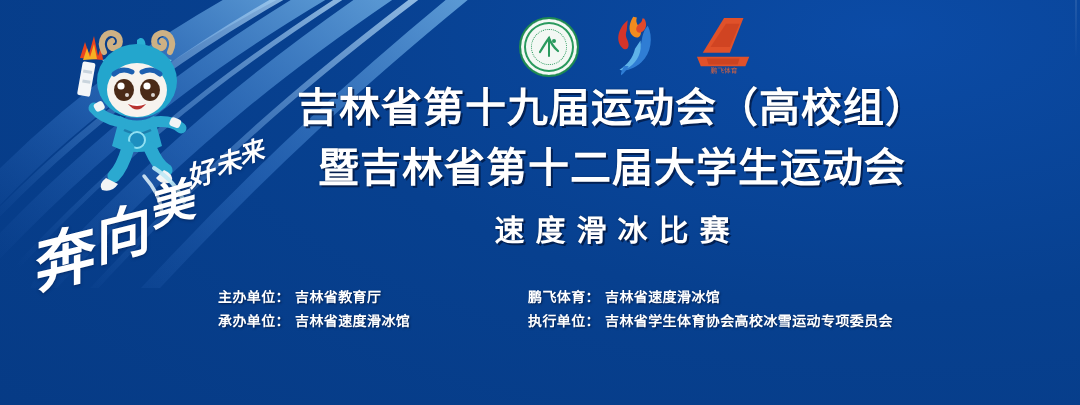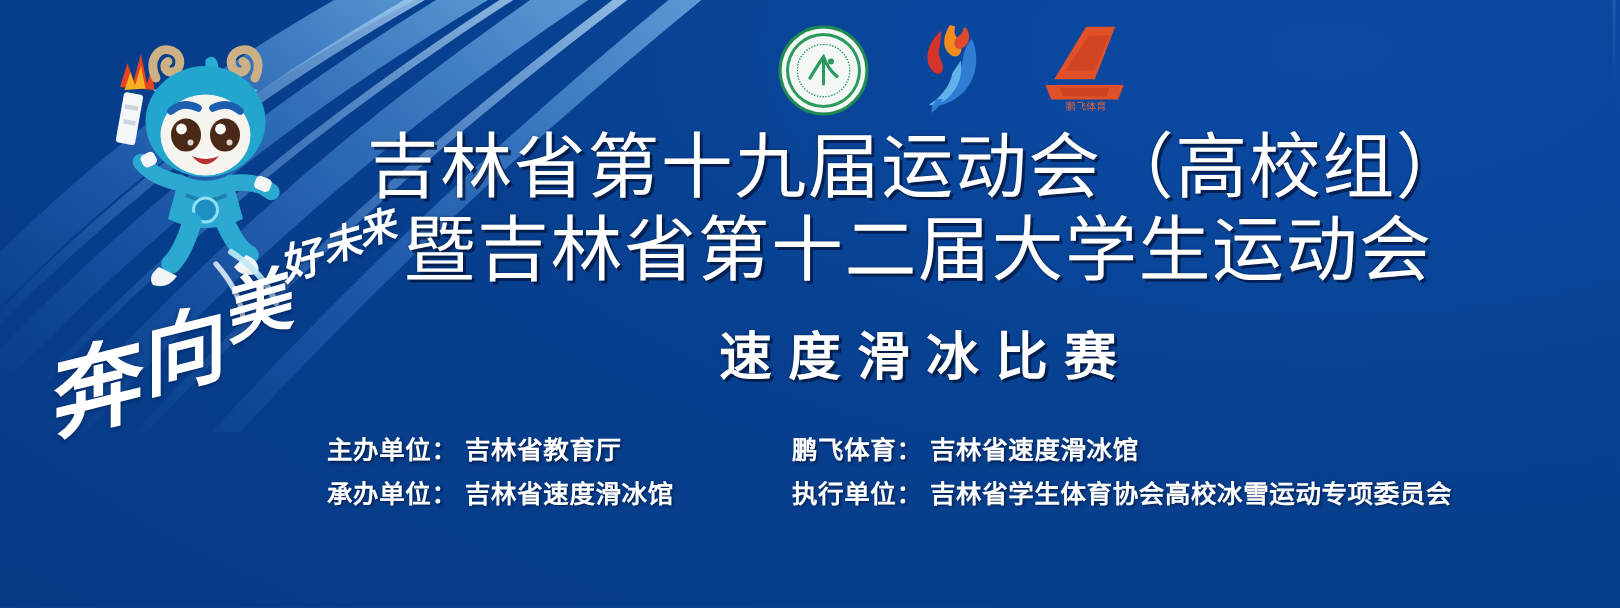--- a/index.html
+++ b/index.html
@@ -41,37 +41,37 @@
     display:flex;align-items:center;justify-content:center;}
   .logo-seal .inner{width:34px;height:34px;border-radius:50%;
     border:1.5px dotted #2a9a5e;display:flex;align-items:center;justify-content:center;}
 
   .logo-flame{width:56px;height:64px;}
   .logo-red{width:70px;height:62px;position:relative;}
 
   
   .titles{position:absolute;left:232px;top:86px;width:760px;text-align:center;}
   .t1,.t2{
-    color:#ffffff;font-weight:400;letter-spacing:1px;
-    font-size:48px;line-height:1.12;white-space:nowrap;
+    color:#ffffff;font-weight:700;letter-spacing:1px;
+    font-size:41px;line-height:1.12;white-space:nowrap;
     text-shadow:2px 2px 0 rgba(2,22,62,.75), 0 0 2px rgba(0,0,0,.35);
   }
-  .t2{margin-top:1px;}
+  .t2{margin-top:14px;}
   .t3{
-    color:#ffffff;font-weight:700;font-size:35px;letter-spacing:11px;
+    color:#ffffff;font-weight:700;font-size:30px;letter-spacing:11px;
     margin-top:14px;white-space:nowrap;text-indent:11px;
     text-shadow:2px 2px 0 rgba(2,22,62,.75), 0 0 2px rgba(0,0,0,.35);
   }
 
   
   .credits{position:absolute;left:218px;top:286px;width:800px;
            display:grid;grid-template-columns:310px 1fr;
            row-gap:4px;column-gap:0;}
   .cr{
-    color:#ffffff;font-size:17px;font-weight:700;white-space:nowrap;
+    color:#ffffff;font-size:14px;font-weight:700;white-space:nowrap;
     letter-spacing:.4px;
     text-shadow:1px 1px 2px rgba(2,22,62,.8);
   }
   .cr .lb{margin-right:5px;}
 
   .edge{position:absolute;right:3px;top:0;width:2px;height:58px;
         background:linear-gradient(180deg,rgba(255,255,255,.10),rgba(255,255,255,0));}
 </style>
 </head>
 <body>

